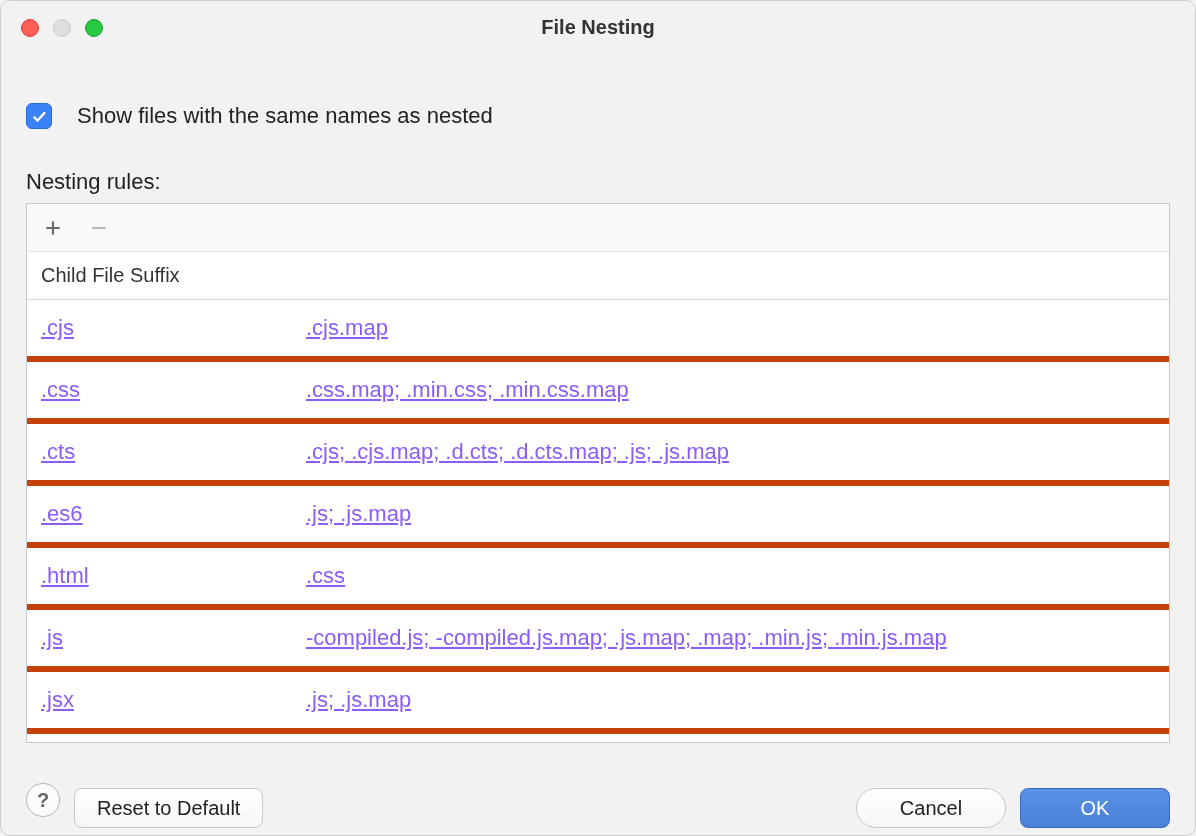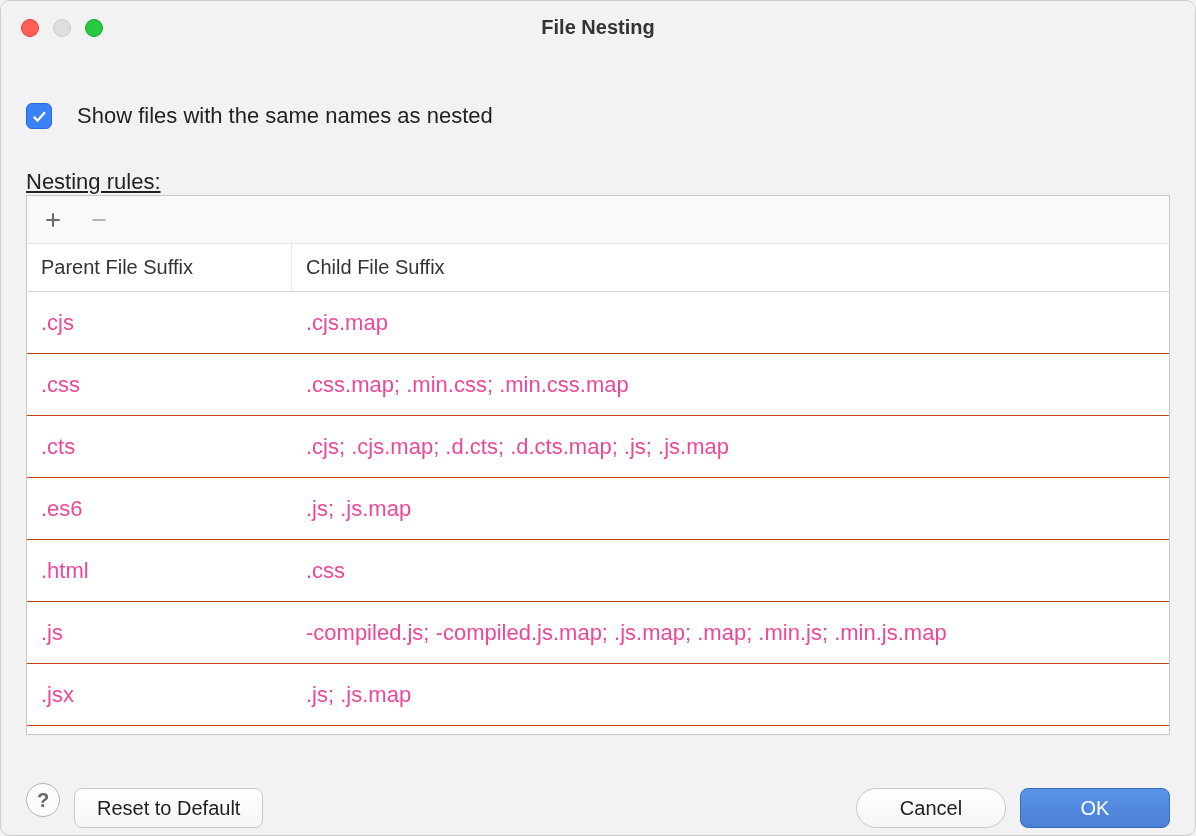--- a/index.html
+++ b/index.html
@@ -74,21 +74,21 @@
       stroke-width: 3;
       fill: none;
     }
     .checkbox-label {
       font-size: 22px;
       color: #222;
     }
     .rules-label {
       font-size: 22px;
       color: #222;
-      text-decoration: underline;
+      margin-bottom: 8px;
     }
     .table-wrap {
       border: 1px solid #c8c8c8;
       background: white;
       height: 540px;
       display: flex;
       flex-direction: column;
     }
     .toolbar {
       height: 48px;
@@ -140,24 +140,25 @@
     }
     .table-body {
       flex: 1;
       overflow-y: auto;
       position: relative;
     }
     .table-row {
       display: flex;
       height: 62px;
       align-items: center;
-      border-bottom: 1px solid #c2410c;
+      border-bottom: 6px solid #c2410c;
       font-size: 22px;
-      color: #ec4899;
+      color: #8b5cf6;
       background: #fff;
+      text-decoration: underline;
     }
     .table-body::-webkit-scrollbar {
       width: 16px;
     }
     .table-body::-webkit-scrollbar-track {
       background: transparent;
     }
     .table-body::-webkit-scrollbar-thumb {
       background: #c2c2c2;
       border-radius: 10px;
@@ -250,21 +251,20 @@
           </svg>
       </div>
       <div class="tool-btn" style="color:#b5b5b5;">
         <svg viewBox="0 0 24 24">
             <line x1="4" y1="12" x2="20" y2="12"></line>
           </svg>
       </div>
     </div>
 
     <div class="table-header">
-      <div class="col-parent">Parent File Suffix</div>
       <div class="col-child">Child File Suffix</div>
     </div>
 
     <div class="table-body" id="table-body">
 
     <div class="table-row">
           <div class="col-parent" style="border-right: none;">.cjs</div>
           <div class="col-child">.cjs.map</div>
         </div>
         <div class="table-row">

